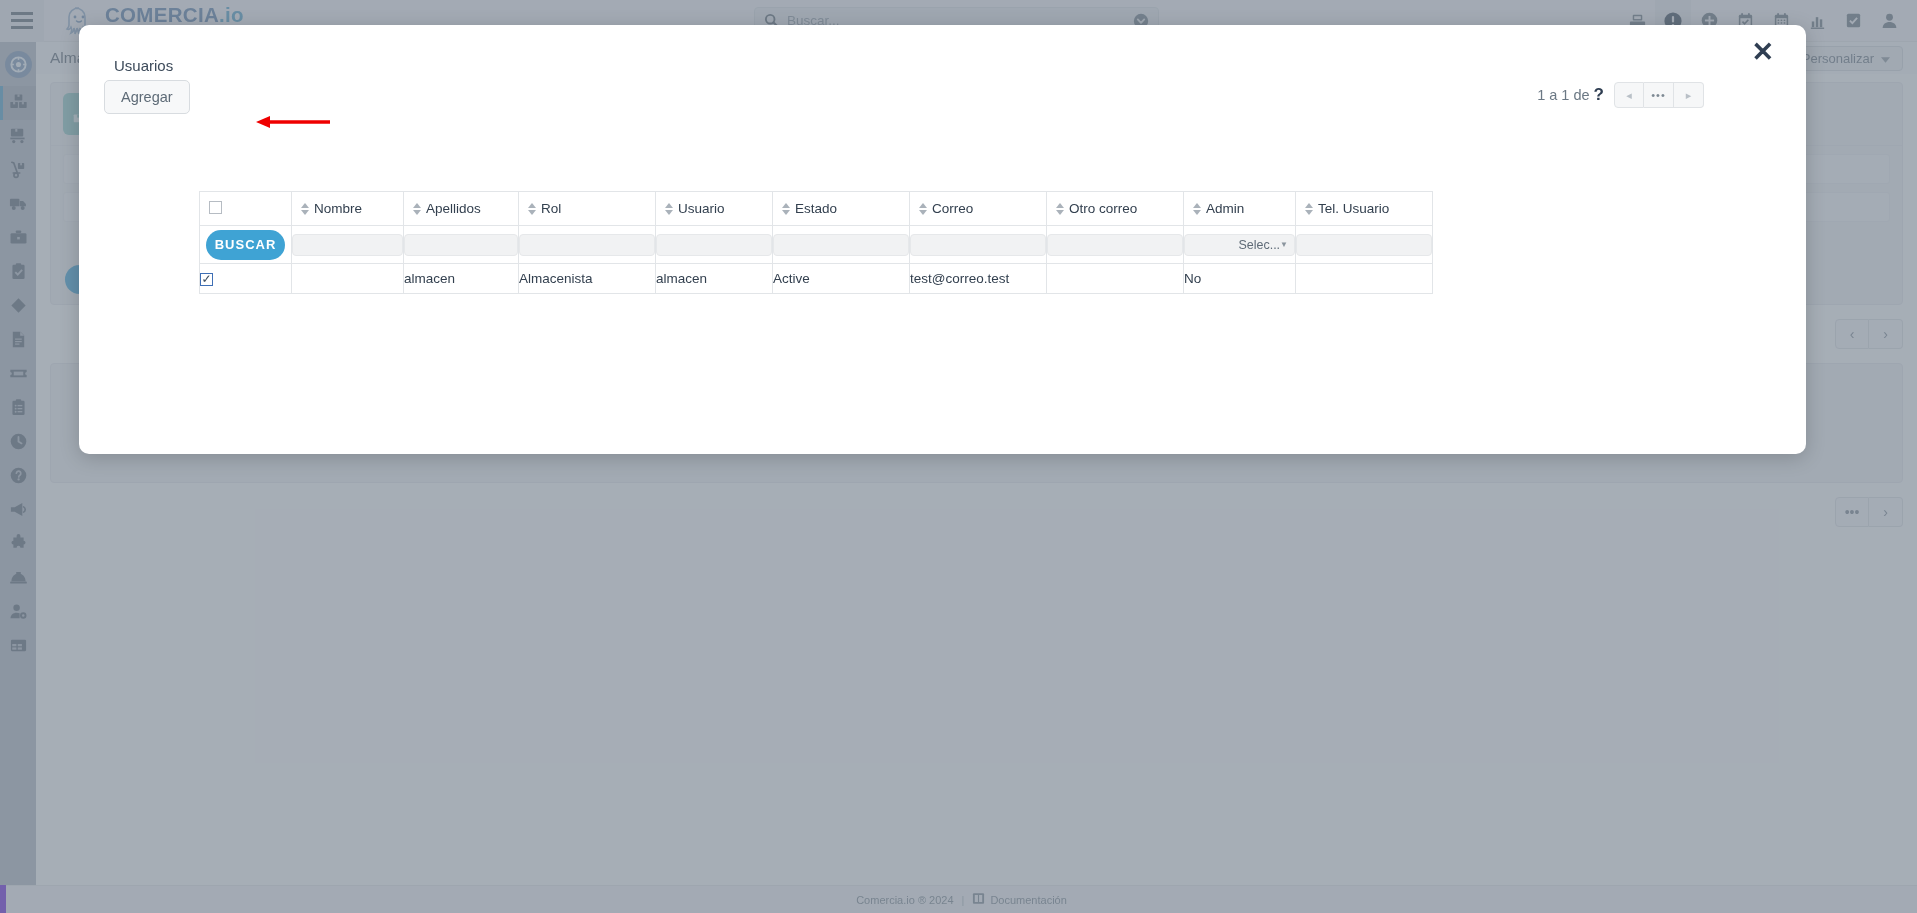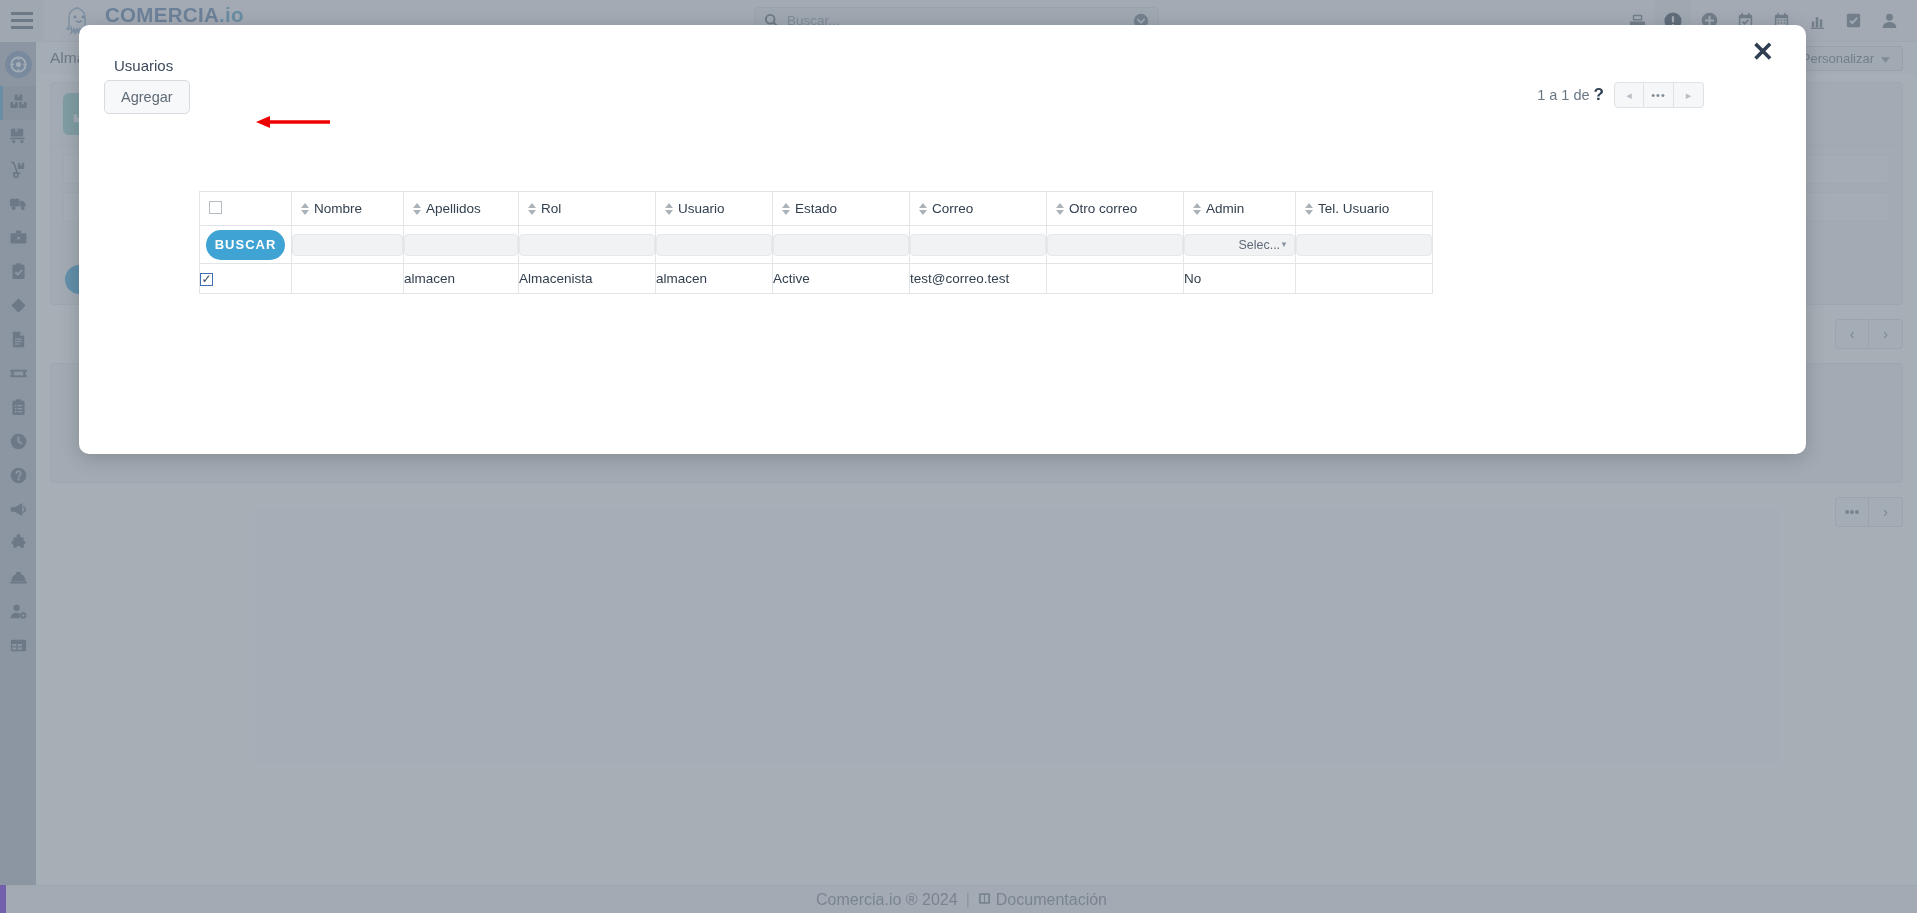--- a/index.html
+++ b/index.html
@@ -127,21 +127,21 @@
   .blue-pill {
     display: inline-flex; align-items: center; justify-content: center;
     background: #3fa3d4; color: #fff; border-radius: 15px;
     padding: 7px 22px; font-size: 13px; font-weight: bold; letter-spacing: .6px;
   }
 
   .footer {
     position: absolute; left: 6px; right: 0; bottom: 0; height: 28px;
     background: #e9ebee; border-top: 1px solid #dcdfe3;
     display: flex; align-items: center; justify-content: center;
-    gap: 8px; font-size: 16px; color: #7a8691;
+    gap: 8px; font-size: 11px; color: #7a8691;
   }
   .footer .sep { color: #aab3bb; }
   .footer .doc { display: flex; align-items: center; gap: 5px; }
 
   
   #overlay {
     position: absolute; inset: 0;
     background: rgba(120,130,143,0.62);
   }
   .modal {

